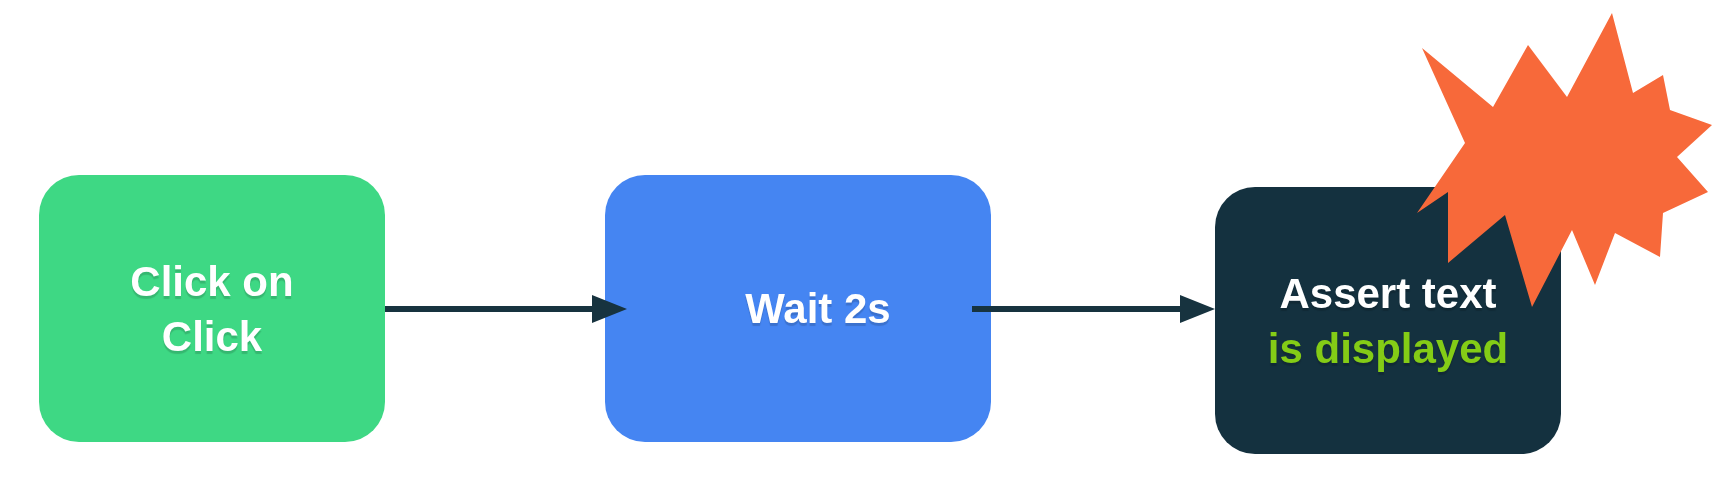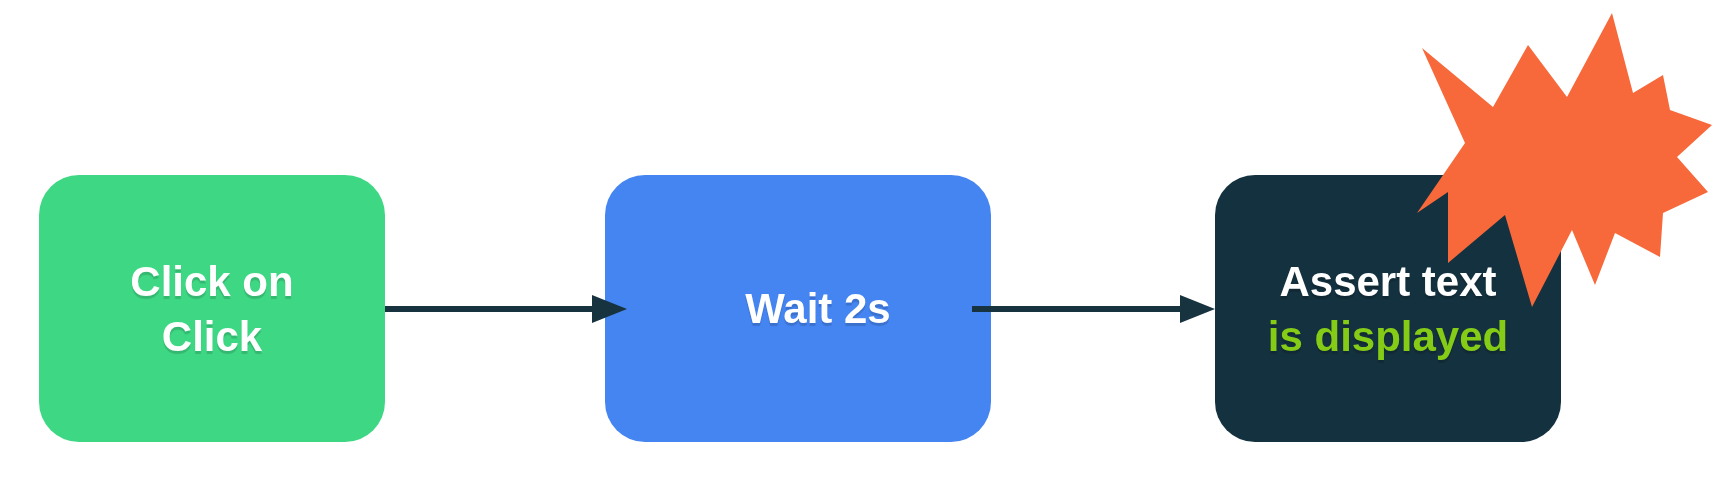--- a/index.html
+++ b/index.html
@@ -57,21 +57,21 @@
 
   <div class="node node-click" style="background-color: rgb(62, 216, 132);">
     <span class="node-line" style="color: rgb(255, 255, 255);">Click on</span>
     <span class="node-line" style="color: rgb(255, 255, 255);">Click</span>
   </div>
 
   <div class="node node-wait" style="background-color: rgb(69, 133, 242);">
     <span class="node-line" style="color: rgb(255, 255, 255);">Wait 2s</span>
   </div>
 
-  <div class="node node-assert" style="background-color: rgb(20, 49, 63);">
+  <div class="node node-assert" style="background-color: rgb(20, 49, 63); margin-top: 12px;">
     <span class="node-line" style="color: rgb(255, 255, 255);">Assert text</span>
     <span class="node-line" style="color: #84cc16;">is displayed</span>
   </div>
 
   <svg class="overlay" viewBox="0 0 1730 486">
 
     <g>
       <rect x="385" y="306" width="212" height="6" fill="#17333f"></rect>
       <polygon points="592,295 627,309 592,323" fill="#17333f"></polygon>
     </g>

